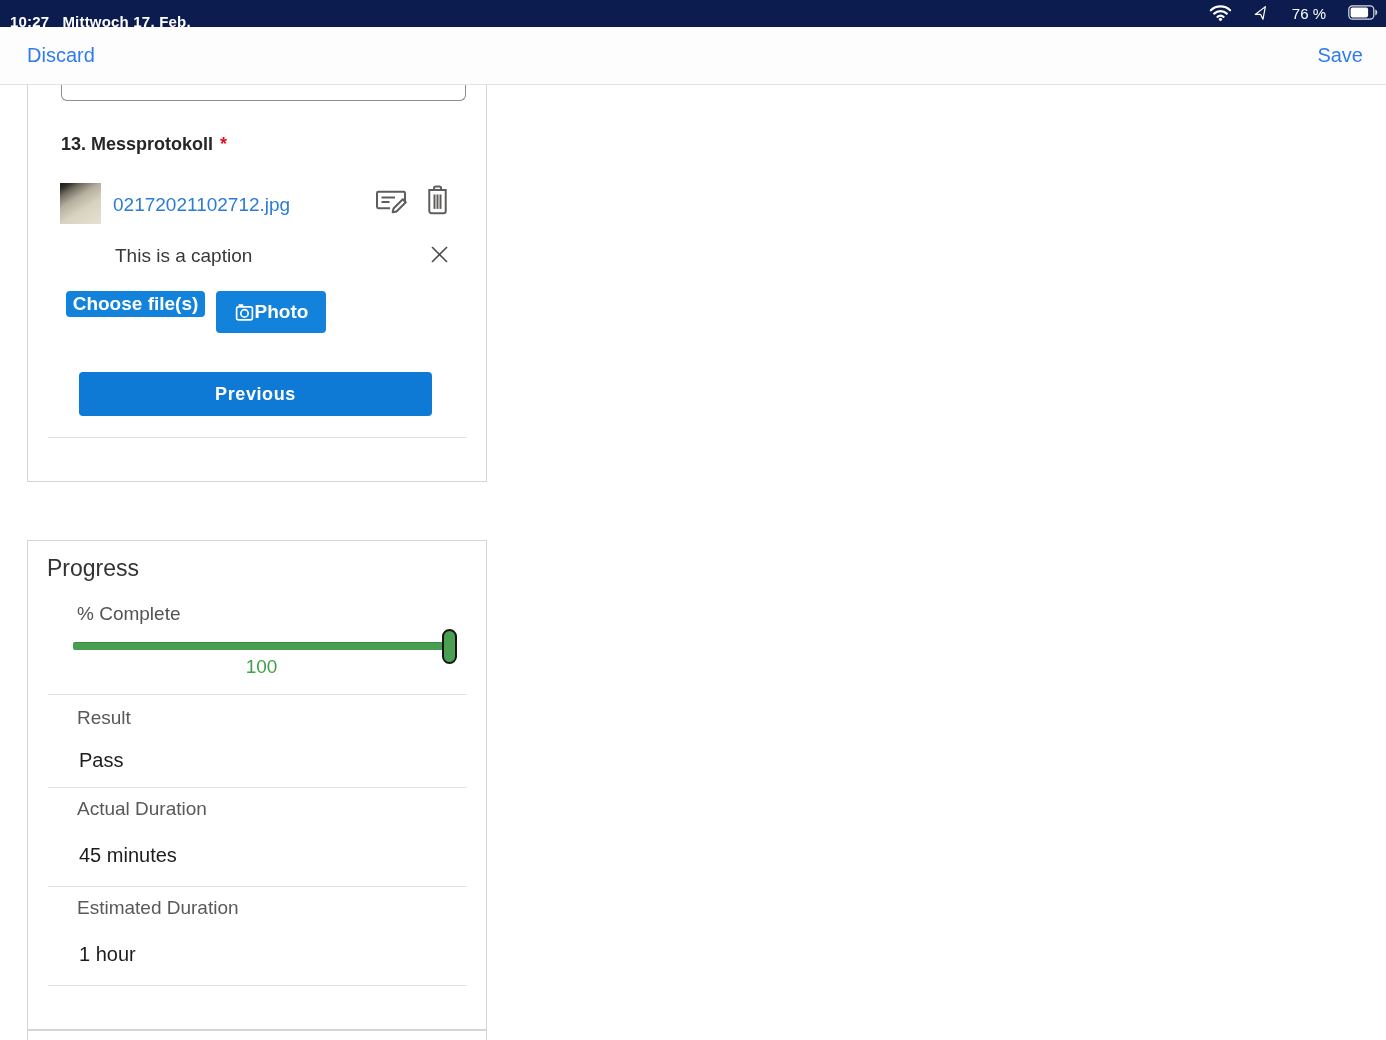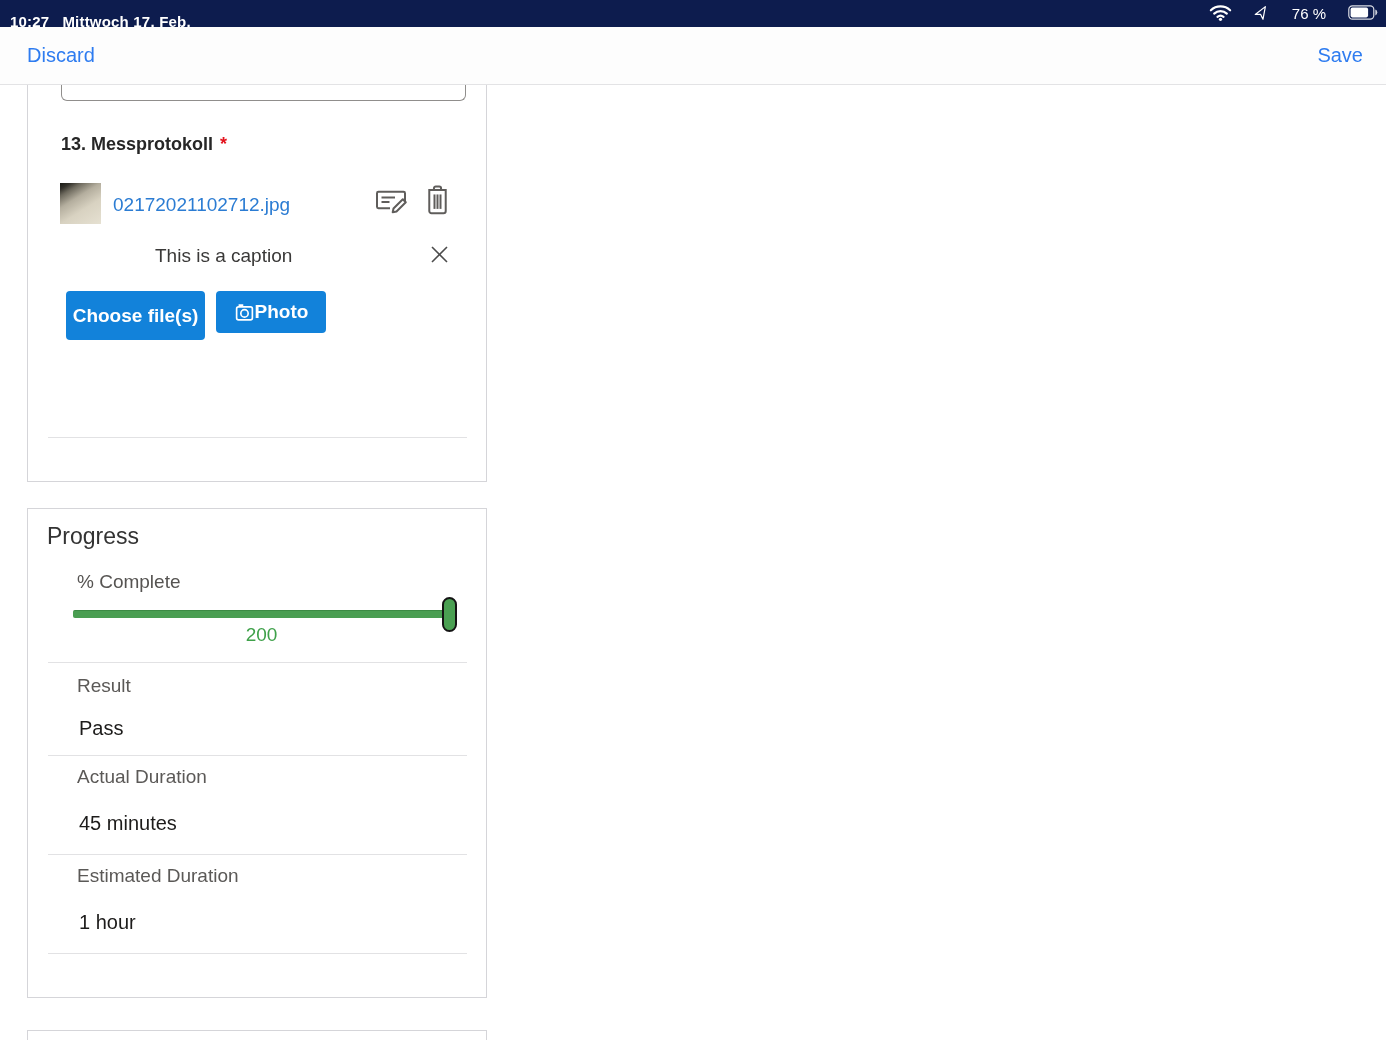--- a/index.html
+++ b/index.html
@@ -23,46 +23,46 @@
   .nav-link { position:absolute; top:17px; font-size:20px; color:#2e7cf0; cursor:pointer; }
   .nav-discard { left:27px; }
   .nav-save { right:23px; }
   .nav-title { position:absolute; top:16px; left:50%; transform:translateX(-50%);
                margin-left:48px; font-size:21px; color:#232323; white-space:nowrap; }
 
   
   .card { position:absolute; left:27px; width:460px; background:#fff;
           border:1px solid #d5d5d9; }
   .card-top { top:85px; height:397px; border-top:none; }
-  .card-progress { top:508px; height:490px;padding-left:16px; }
+  .card-progress { top:540px; height:490px;padding-left:16px; }
   .card-next { top:1030px; height:10px; border-bottom:none; }
   .divider { position:absolute; left:20px; right:19px; height:1px; background:#e2e2e4; }
 
   
   .partial-input { position:absolute; left:33px; top:0; width:405px; height:16px;
                    border:1px solid #908e8c; border-top:none;
                    border-radius:0 0 6px 6px; background:#fff; }
   .section-heading { position:absolute; left:33px; top:49px; font-size:18px;
                      font-weight:bold; color:#262626; }
   .required-star { color:#e3131d; margin-left:7px; font-weight:bold; }
 
   .attach-thumb { position:absolute; left:32px; top:98px; width:41px; height:41px;
                   background:linear-gradient(148deg,#181814 0%,#33312b 10%,#6e6a5e 20%,
                              #b4ae9e 38%,#d8d2c1 62%,#e6e1d2 100%); cursor:pointer; }
   .attach-name { position:absolute; left:85px; top:109px; font-size:19px;
                  color:#2b7cd3; cursor:pointer; }
   .icon-btn { position:absolute; background:none; border:none; cursor:pointer; padding:0; }
   .edit-note-btn { left:347px; top:102px; }
   .trash-btn { left:396px; top:100px; }
-  .caption-text { position:absolute; left:87px; top:160px; font-size:19px; color:#3a3938;margin-left:40px; }
+  .caption-text { position:absolute; left:87px; top:160px; font-size:19px; color:#3a3938; }
   .caption-close-btn { left:401px; top:159px; }
 
   .btn { border:none; border-radius:4px; color:#fff; cursor:pointer;
          font-family:"Liberation Sans", sans-serif; }
-  .btn-choose { position:absolute; left:38px; top:206px; width:139px; height:49px;
+  .btn-choose { position:absolute; left:38px; top:206px; width:139px; height:26px;
                 background:#1282da; font-size:19px; font-weight:bold; }
   .btn-photo { position:absolute; left:188px; top:206px; width:110px; height:42px;
                background:#1282da; font-size:19px; font-weight:bold;
                display:flex; align-items:center; justify-content:center; }
   .btn-previous { position:absolute; left:51px; top:287px; width:353px; height:44px;
                   background:#0f7ad6; font-size:18px; font-weight:bold;
                   letter-spacing:.6px; }
   .card1-divider { top:352px; }
 
   
@@ -172,35 +172,36 @@
       <span style="display:flex;">
         <svg width="21" height="21" viewBox="0 0 24 24" fill="none" stroke="#fff" stroke-width="1.9">
           <rect x="3" y="5.5" width="18" height="15" rx="2.2"></rect>
           <circle cx="12" cy="13" r="4.2"></circle>
           <path d="M6.2 5.5 V3.6 h4.4"></path>
         </svg>
       </span>
       <span>Photo</span>
     </button>
 
+    <button class="btn btn-previous">Previous</button>
 
     <div class="divider card1-divider"></div>
   </div>
 
   <div class="card card-progress">
     <div class="progress-title">Progress</div>
 
     <div class="pct-label">% Complete</div>
 
     <div class="slider">
       <div class="slider-track"></div>
       <div class="slider-thumb"></div>
     </div>
 
-    <div class="pct-value">200</div>
+    <div class="pct-value">100</div>
 
     <div class="divider pdiv-0"></div>
 
     <div class="field-label flabel-0">Result</div>
     <div class="field-value fvalue-0">Pass</div>
 
     <div class="divider pdiv-1"></div>
 
     <div class="field-label flabel-1">Actual Duration</div>
     <div class="field-value fvalue-1">45 minutes</div>

